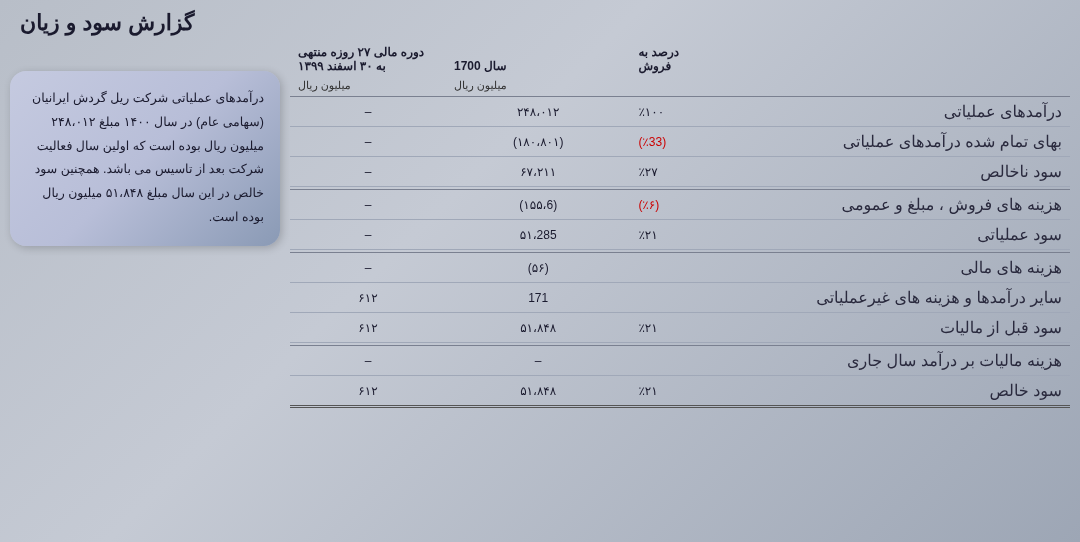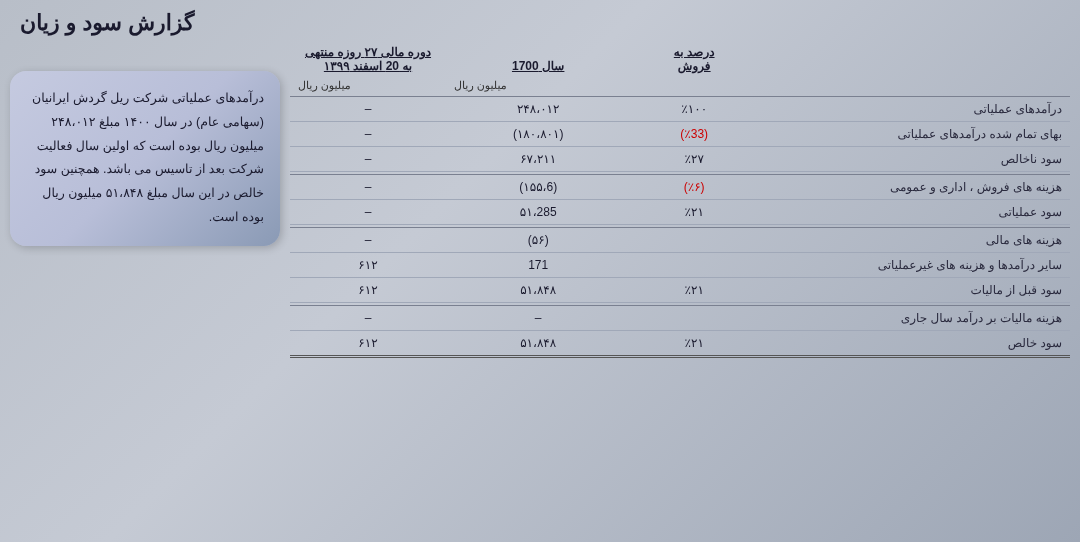--- a/index.html
+++ b/index.html
@@ -63,53 +63,50 @@
       color: #1a1a2e;
     }
 
     
     .col-header-row th {
       font-size: 12px;
       font-weight: bold;
       color: #1a1a2e;
       padding-bottom: 2px;
       vertical-align: bottom;
-      text-align: center;
-      text-decoration: underline;
     }
 
     
     .unit-row td {
       font-size: 11px;
       color: #333;
       border-bottom: 1.5px solid #7a8090;
       padding-bottom: 4px;
     }
 
     
     .data-row td {
       padding: 5px 8px;
       font-size: 12px;
       color: #1a1a2e;
       border-bottom: 1px solid #a0a8b8;
     }
 
     .data-row td.label-col {
       text-align: right;
-      font-size: 12px;
+      font-size: 16px;
       color: #2a2a3e;
     }
 
     .data-row td.value-col {
       text-align: center;
       direction: ltr;
     }
 
     .data-row td.pct-col {
-      text-align: center;
       direction: ltr;
     }
 
     .negative-value {
       color: #cc0000;
     }
 
     .separator-row td {
       border-bottom: 1.5px solid #7a8090;
       padding: 0;
@@ -163,21 +160,21 @@
         <thead>
           <tr class="col-header-row">
             <th class="col-label"></th>
             <th class="col-pct">
               <span>درصد به</span><br>
               <span>فروش</span>
             </th>
             <th class="col-year1400">سال 1700</th>
             <th class="col-year1399">
               <span>دوره مالی ۲۷ روزه منتهی</span><br>
-              <span>به 20 اسفند ۱۳۹۹</span>
+              <span>به ۳۰ اسفند ۱۳۹۹</span>
             </th>
           </tr>
           <tr class="unit-row">
             <td class="col-label"></td>
             <td class="col-pct"></td>
             <td class="col-year1400 value-col">میلیون ریال</td>
             <td class="col-year1399 value-col">میلیون ریال</td>
           </tr>
         </thead>
         <tbody id="table-body">
@@ -199,21 +196,21 @@
               <td class="value-col">۶۷،۲۱۱</td>
               <td class="value-col">–</td>
             </tr>
             <tr class="separator-row">
               <td></td>
               <td></td>
               <td></td>
               <td></td>
             </tr>
             <tr class="data-row">
-              <td class="label-col">هزینه های فروش ، اداری و عمومی</td>
+              <td class="label-col">هزینه های فروش ، مبلغ و عمومی</td>
               <td class="pct-col" style="color: rgb(204, 0, 0);">(٪۶)</td>
               <td class="value-col negative-value">(۱۵۵،6)</td>
               <td class="value-col">–</td>
             </tr>
             <tr class="data-row">
               <td class="label-col">سود عملیاتی</td>
               <td class="pct-col">٪۲۱</td>
               <td class="value-col">۵۱،285</td>
               <td class="value-col">–</td>
             </tr>

